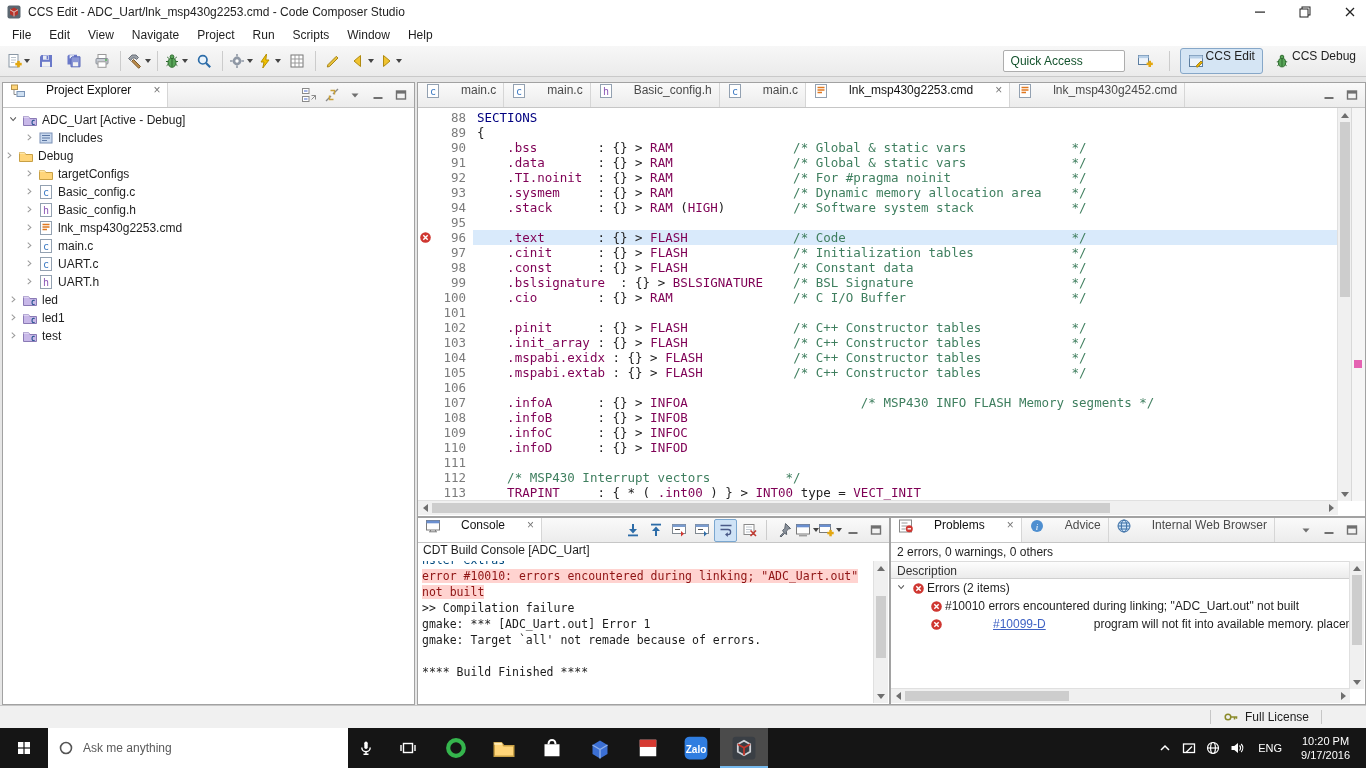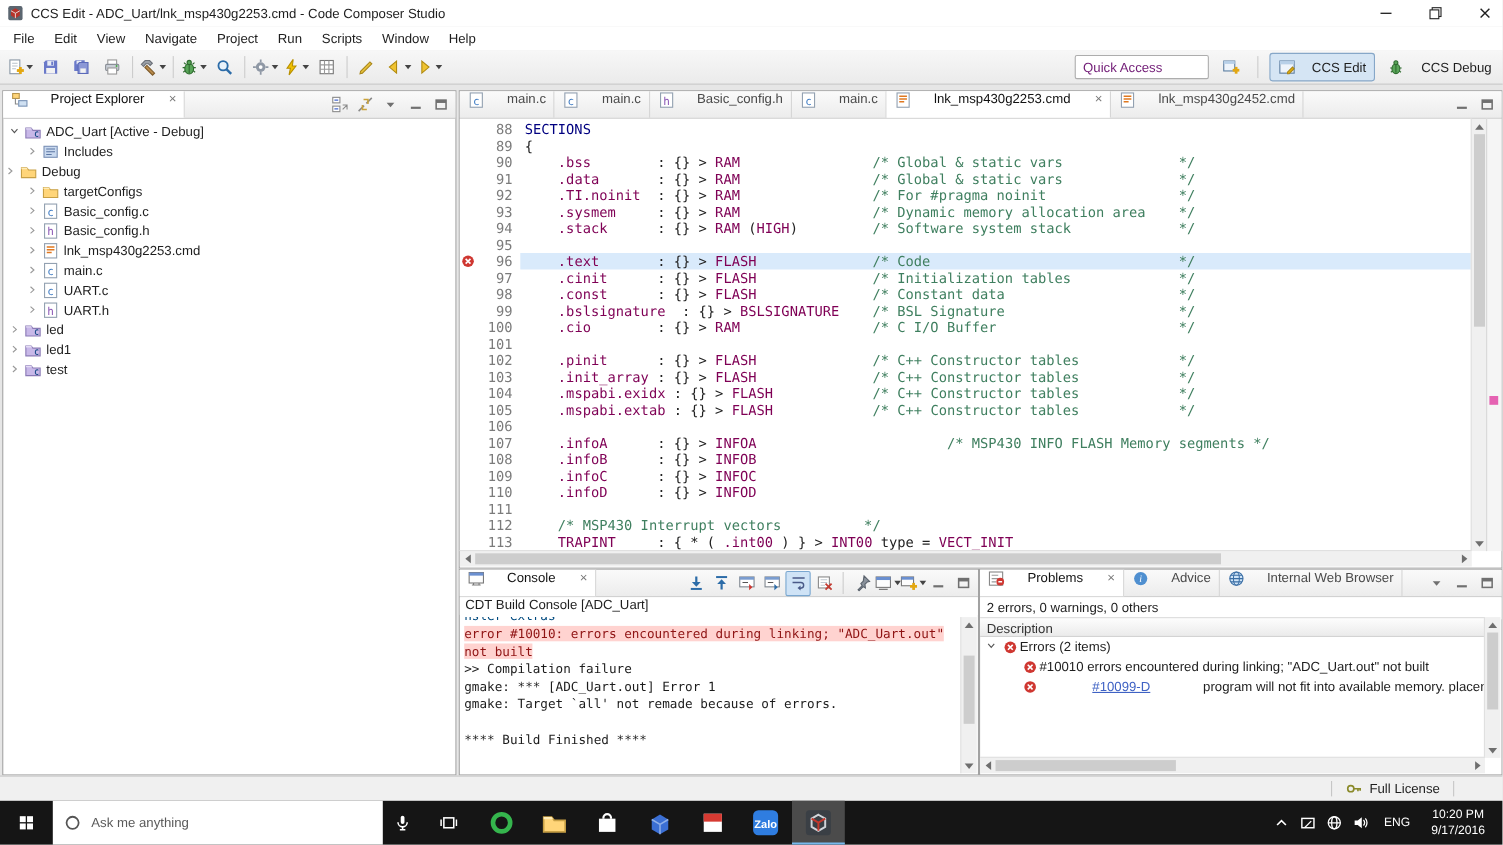--- a/index.html
+++ b/index.html
@@ -13,22 +13,22 @@
   .win-btn{width:45px;height:24px;display:flex;align-items:center;justify-content:center}
   #menubar{position:absolute;left:0;top:24px;width:1366px;height:22px;background:#fff;display:flex;align-items:center;padding-left:3px}
   .menu-item{padding:3px 9px;border-radius:2px;white-space:nowrap}
   #toolbar{position:absolute;left:0;top:46px;width:1366px;height:30px;background:linear-gradient(#f7f7f7,#ebebeb);
            border-bottom:1px solid #c9c9c9;display:flex;align-items:center;padding:0 4px}
   #tb-buttons{display:flex;align-items:center}
   .tb-btn{height:24px;min-width:24px;display:flex;align-items:center;justify-content:center;border-radius:3px;padding:0 2px}
   .dd{width:0;height:0;border-left:3.5px solid transparent;border-right:3.5px solid transparent;border-top:4px solid #444;margin-left:2px}
   .tb-sep{width:1px;height:20px;background:#cccccc;margin:0 4px}
   .tb-right{margin-left:auto;display:flex;align-items:center;gap:6px;padding-right:6px}
-  #quick-access{width:106px;height:20px;border:1px solid #adadad;border-radius:2px;color:#701a75;display:flex;align-items:center;padding:0 7px;background:#fff}
-  .persp{display:flex;align-items:center;gap:15px;height:24px;padding:0 7px;border-radius:3px;border:1px solid transparent;white-space:nowrap}
+  #quick-access{width:106px;height:20px;border:1px solid #adadad;border-radius:2px;color:#14532d;display:flex;align-items:center;padding:0 7px;background:#fff}
+  .persp{display:flex;gap:2px;height:24px;padding:0 7px;border-radius:3px;border:1px solid transparent;white-space:nowrap}
   .persp.active{background:#d5e5f4;border:1px solid #86a7c8}
   
   .panel{position:absolute;background:#fff;border:1px solid #a2a2a2}
   .vtabs{height:24px;display:flex;align-items:center;background:linear-gradient(#fafafa,#ececec);border-bottom:1px solid #c6c6c6}
   .vtab{height:24px;display:flex;align-items:flex-start;gap:20px;padding:0 7px;border-right:1px solid #d6d6d6;color:#4a4a4a;white-space:nowrap;box-sizing:border-box}
   .vtab.active{background:#fff;color:#111}
   .vt-icons{margin-left:auto;display:flex;align-items:center;gap:2px;padding-right:3px}
   .vt-btn{width:21px;height:21px;display:flex;align-items:center;justify-content:center;border-radius:2px}
   .vt-btn.on{background:#cfe3f6;border:1px solid #7aa7d0}
   .close-x{color:#777;font-size:12px;margin-left:2px}

